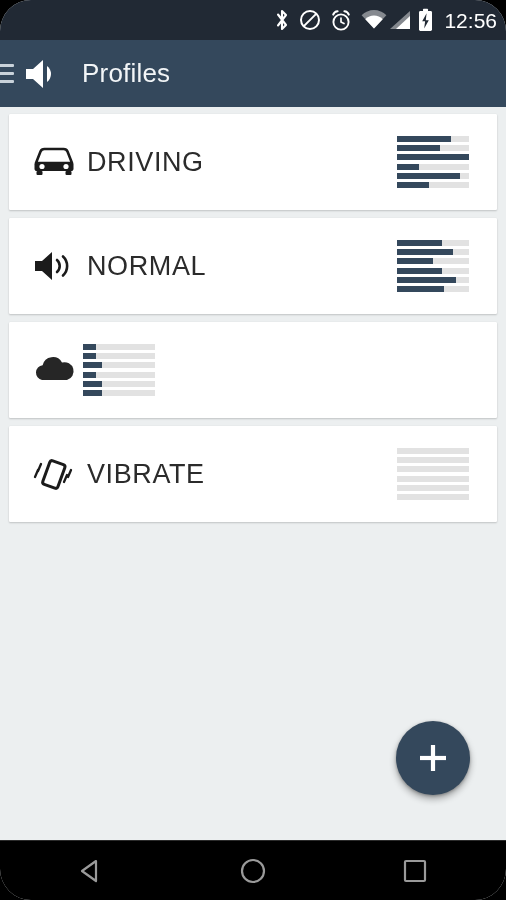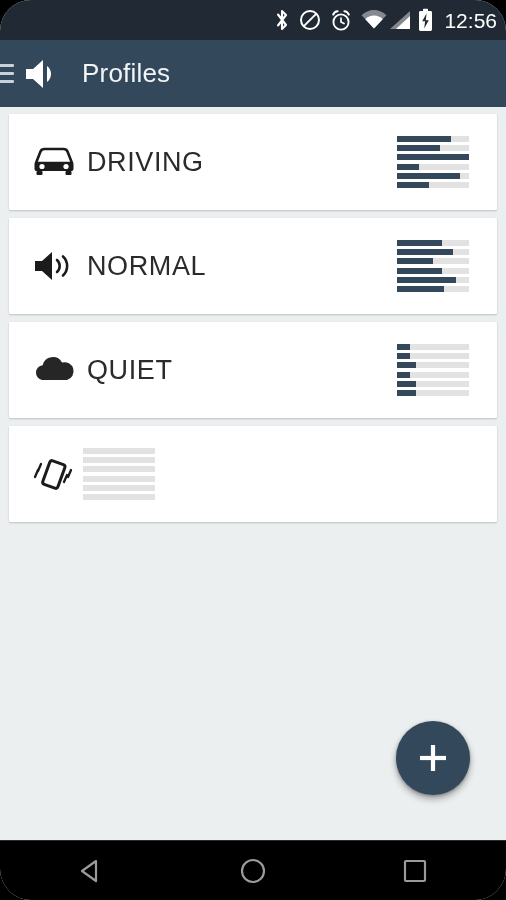--- a/index.html
+++ b/index.html
@@ -327,21 +327,20 @@
           </div>
       </div>
     </div>
 
     <div class="profile-card">
       <div class="card-icon">
         <svg width="46" height="34" viewBox="0 0 46 34">
           <path d="M11 27 A7.5 7.5 0 0 1 11.6 12.2 A10.5 10.5 0 0 1 31 9.5 A8 8 0 0 1 36 27 Z" fill="#262626"></path>
         </svg>
       </div>
-      <div class="card-label">QUIET</div>
       <div class="volume-meter">
         <div class="vol-track">
             <div class="vol-fill" style="width: 18%;"></div>
           </div>
         <div class="vol-track">
             <div class="vol-fill" style="width: 18%;"></div>
           </div>
         <div class="vol-track">
             <div class="vol-fill" style="width: 26%;"></div>
           </div>
@@ -362,20 +361,21 @@
     <div class="profile-card">
       <div class="card-icon">
         <svg width="46" height="40" viewBox="0 0 46 40">
           <rect x="15" y="8" width="16" height="25" rx="2.4" fill="none" stroke="#1b1b1b" stroke-width="3" transform="rotate(20 23 20)"></rect>
           <line x1="7" y1="17" x2="10" y2="10" stroke="#1b1b1b" stroke-width="2.3" stroke-linecap="round"></line>
           <line x1="4" y1="23" x2="7" y2="16" stroke="#1b1b1b" stroke-width="2.3" stroke-linecap="round"></line>
           <line x1="37" y1="23" x2="40" y2="16" stroke="#1b1b1b" stroke-width="2.3" stroke-linecap="round"></line>
           <line x1="33" y1="28" x2="36" y2="21" stroke="#1b1b1b" stroke-width="2.3" stroke-linecap="round"></line>
         </svg>
       </div>
+      <div class="card-label">VIBRATE</div>
       <div class="volume-meter">
         <div class="vol-track">
             <div class="vol-fill" style="width: 0%;"></div>
           </div>
         <div class="vol-track">
             <div class="vol-fill" style="width: 0%;"></div>
           </div>
         <div class="vol-track">
             <div class="vol-fill" style="width: 0%;"></div>
           </div>

